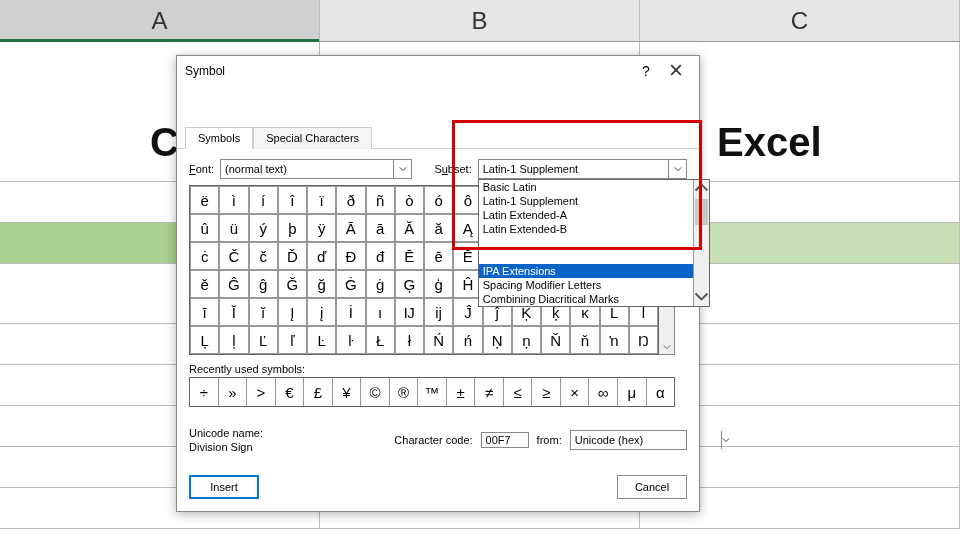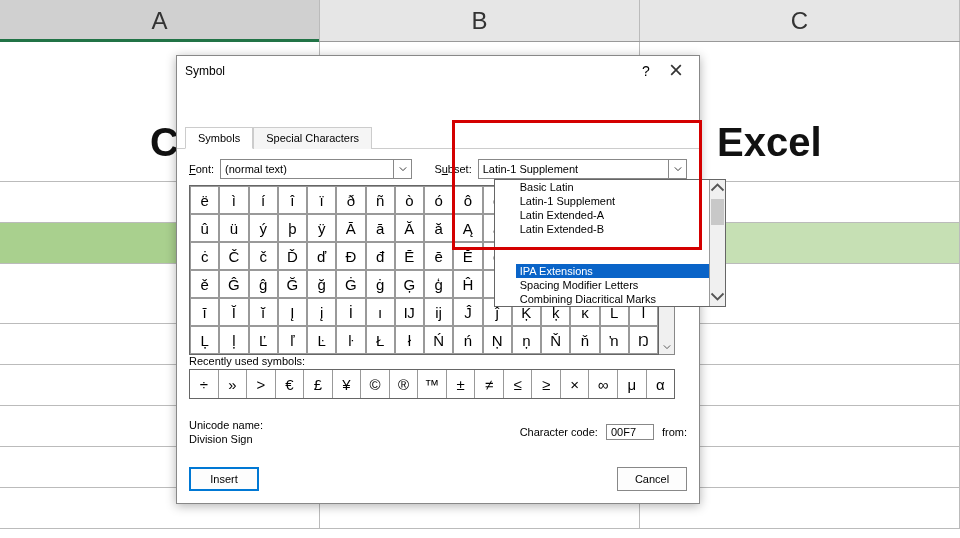--- a/index.html
+++ b/index.html
@@ -37,33 +37,33 @@
   .combo .arrow svg{width:8px;height:8px;}
   .subset-wrap{ position:relative; flex:1.1; }
   .grid-wrap{ margin-top:6px; display:flex; }
   .sym-grid{ border:1px solid #666; display:grid; grid-template-columns:repeat(16,1fr); grid-auto-rows:28px; width:470px;}
   .sym-grid .c{ border:1px solid #999; display:flex;align-items:center;justify-content:center; font-size:15px;}
   .vscroll{ width:16px; border:1px solid #888; border-left:none; display:flex; flex-direction:column; background:#f0f0f0;}
   .vscroll .btn{height:14px;display:flex;align-items:center;justify-content:center;cursor:pointer;}
   .vscroll .btn svg{width:8px;height:8px;}
   .vscroll .track{flex:1;position:relative;}
   .vscroll .thumb{position:absolute;left:1px;right:1px;top:2px;height:26px;background:#c8c8c8;}
-  .recent-lbl{ font-size:11px; margin-top:0;}
+  .recent-lbl{ font-size:11px; margin-top:8px;}
   .recent-row{ display:flex; border:1px solid #666; width:486px; margin-top:2px;}
   .recent-row .rc{ flex:1; border-right:1px solid #999; height:28px; display:flex;align-items:center;justify-content:center; font-size:15px;}
   .recent-row .rc:last-child{border-right:none;}
   .info-row{ display:flex; align-items:center; font-size:11px; margin-top:20px; gap:8px;}
   .info-left{ display:flex; flex-direction:column; gap:2px;}
   .code-in{ width:48px; border:1px solid #888; height:16px; font-size:11px; padding:0 4px;}
   .from-combo{ width:100px;}
   .btn-row{ display:flex; justify-content:space-between; gap:26px; padding:10px 12px 12px; }
   .dbtn{ min-width:70px; height:24px; font-size:11px; border:1px solid #888; background:#fdfdfd; cursor:pointer;}
   .dbtn.primary{ border:1px solid #0078d4; box-shadow:0 0 0 1px #0078d4 inset;}
   
-  .subset-dd{ position:absolute; left:16px; top:20px; width:232px; border:1px solid #666; background:#fff; z-index:5; display:flex;padding-left:21px;}
+  .subset-dd{ position:absolute; left:0; top:20px; width:232px; border:1px solid #666; background:#fff; z-index:5; display:flex;}
   .subset-list{ flex:1; font-size:11px;}
   .subset-list .opt{ padding:1px 4px; cursor:pointer; white-space:nowrap;}
   .subset-list .opt.sel{ background:#0a64c8; color:#fff;margin-top:28px;}
   .dd-scroll{ width:16px; border-left:1px solid #999; background:#f0f0f0; display:flex;flex-direction:column;}
   .dd-scroll .track{flex:1;position:relative;}
   .dd-scroll .thumb{position:absolute;left:1px;right:1px;top:2px;height:26px;background:#c8c8c8;}
   
   .red-box{ position:absolute; border:3px solid #d40000; pointer-events:none; left:452px; top:120px; width:250px; height:130px; z-index:20;}
 </style>
 </head>
@@ -327,20 +327,28 @@
 
     <div class="info-row">
       <div class="info-left">
         <span>Unicode name:</span>
         <span>Division Sign</span>
       </div>
       <span style="flex:1"></span>
       <span><span class="u">C</span>haracter code:</span>
       <input class="code-in" value="00F7" style="">
       <span>fro<span class="u">m</span>:</span>
+      <div class="combo from-combo">
+        <input value="Unicode (hex)" style="">
+        <div class="arrow">
+            <svg viewBox="0 0 10 10">
+              <path d="M1 3 L5 7 L9 3" fill="none" stroke="#333" stroke-width="1.2"></path>
+            </svg>
+          </div>
+      </div>
     </div>
   </div>
   <div class="btn-row">
     <button class="dbtn primary"><span class="u">I</span>nsert</button>
     <button class="dbtn">Cancel</button>
   </div>
 </div>
 
 <div class="red-box"></div>
 

